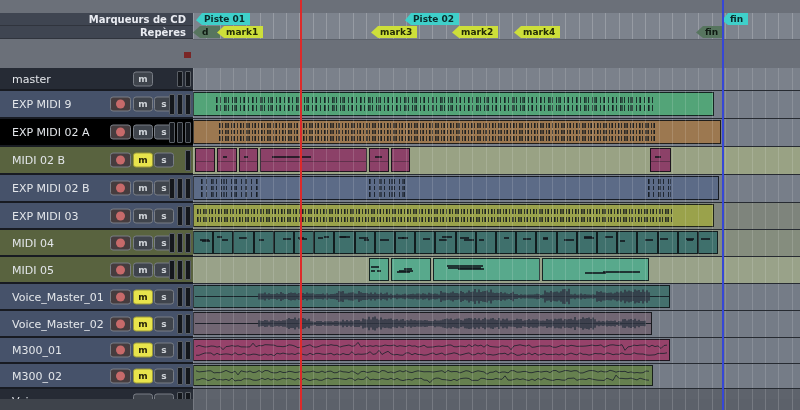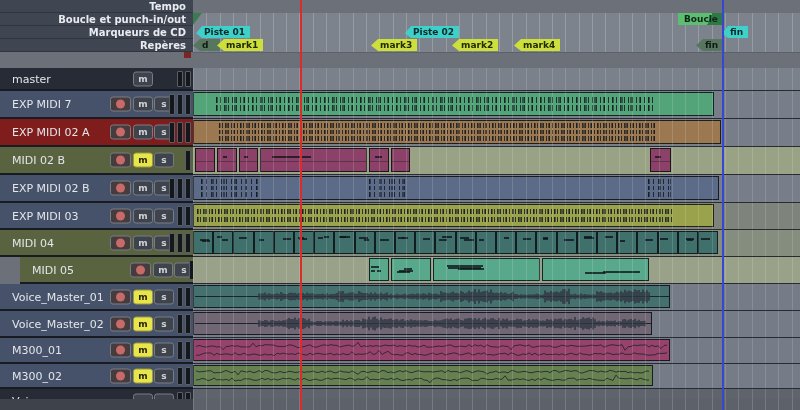--- a/index.html
+++ b/index.html
@@ -68,29 +68,20 @@
   #bottom-left{position:absolute;left:0;top:0;width:193px;height:100%;background:#3e434b;}
   #bottom-lane{position:absolute;left:193px;right:0;top:0;height:100%;background:#5c616a;}
   svg{position:absolute;left:0;top:0;}
 </style>
 </head>
 <body>
 
 <div id="app">
   <div id="ruler">
     <div class="ruler-row">
-      <div class="ruler-label">Tempo</div>
-    </div>
-    <div class="ruler-row">
-      <div class="ruler-label">Boucle et punch-in/out</div>
-      <div class="ruler-lane">
-          <div class="gridv" style="background: repeating-linear-gradient(90deg, rgba(255, 255, 255, 0.2) 0px, rgba(255, 255, 255, 0.2) 1px, transparent 1px, transparent 13.3px);"></div>
-          <div class="loop-start" style="left: 0px;"></div>
-          <div class="m-loop" style="left: 485px; width: 45px;">Boucle</div>
-        </div>
     </div>
     <div class="ruler-row">
       <div class="ruler-label">Marqueurs de CD</div>
       <div class="ruler-lane">
           <div class="gridv" style="background: repeating-linear-gradient(90deg, rgba(255, 255, 255, 0.2) 0px, rgba(255, 255, 255, 0.2) 1px, transparent 1px, transparent 13.3px);"></div>
           <div class="m-cd" style="left: 3px;">Piste 01</div>
           <div class="m-cd" style="left: 212px;">Piste 02</div>
           <div class="m-cd" style="left: 529px;">fin</div>
         </div>
     </div>
@@ -117,42 +108,42 @@
             <div class="meter"></div>
             <div class="meter"></div>
           </div>
         </div>
         <div class="lane" style="background: rgb(123, 129, 139);">
           <div class="gridv" style="background: repeating-linear-gradient(90deg, rgba(255, 255, 255, 0.14) 0px, rgba(255, 255, 255, 0.14) 1px, transparent 1px, transparent 13.3px);"></div>
         </div>
       </div>
       <div class="trk" style="height: 28px;">
         <div class="trk-head" style="background: rgb(70, 82, 106);">
-          <div class="trk-name">EXP MIDI 7</div>
+          <div class="trk-name">EXP MIDI 9</div>
           <div class="btn rec" style="left: 110px;">
             <i></i>
           </div>
           <div class="btn mute" style="left: 133px;">m</div>
           <div class="btn solo" style="left: 154px;">s</div>
           <div class="meters">
             <div class="meter"></div>
             <div class="meter"></div>
             <div class="meter"></div>
           </div>
         </div>
         <div class="lane" style="background: rgb(119, 126, 137);">
           <div class="region" style="left: 0px; width: 521px; top: 1px; height: 24px; background: rgb(83, 164, 120);">
             <div class="tickband" style="left: 22px; width: 437px; top: 18%; height: 26%; background: repeating-linear-gradient(90deg, rgba(16, 22, 28, 0.8) 0px, rgba(16, 22, 28, 0.8) 1px, transparent 1px, transparent 4px), repeating-linear-gradient(90deg, rgba(16, 22, 28, 0.533) 0px, rgba(16, 22, 28, 0.533) 2px, transparent 2px, transparent 9px);"></div>
             <div class="tickband" style="left: 22px; width: 437px; top: 56%; height: 26%; background: repeating-linear-gradient(90deg, rgba(16, 22, 28, 0.8) 0px, rgba(16, 22, 28, 0.8) 1px, transparent 1px, transparent 4px), repeating-linear-gradient(90deg, rgba(16, 22, 28, 0.533) 0px, rgba(16, 22, 28, 0.533) 2px, transparent 2px, transparent 9px);"></div>
           </div>
           <div class="gridv" style="background: repeating-linear-gradient(90deg, rgba(255, 255, 255, 0.14) 0px, rgba(255, 255, 255, 0.14) 1px, transparent 1px, transparent 13.3px);"></div>
         </div>
       </div>
       <div class="trk" style="height: 28px;">
-        <div class="trk-head" style="background: #7f1d1d;">
+        <div class="trk-head" style="background: #000000;">
           <div class="trk-name">EXP MIDI 02 A</div>
           <div class="btn rec" style="left: 110px;">
             <i></i>
           </div>
           <div class="btn mute" style="left: 133px;">m</div>
           <div class="btn solo" style="left: 154px;">s</div>
           <div class="meters">
             <div class="meter"></div>
             <div class="meter"></div>
             <div class="meter"></div>
@@ -361,21 +352,21 @@
             <div class="dash" style="left: 47.7511%; width: 29.0418%; top: 35.2826%;"></div>
             <div class="dash" style="left: 39.0601%; width: 46.706%; top: 26.7602%;"></div>
           </div>
           <div class="region" style="left: 505px; width: 20px; top: 1px; height: 23px; background: rgb(63, 112, 108);">
             <div class="dash" style="left: 8.87007%; width: 51.3442%; top: 27.4745%;"></div>
           </div>
           <div class="gridv" style="background: repeating-linear-gradient(90deg, rgba(255, 255, 255, 0.14) 0px, rgba(255, 255, 255, 0.14) 1px, transparent 1px, transparent 13.3px);"></div>
         </div>
       </div>
       <div class="trk" style="height: 27px;">
-        <div class="trk-head" style="background: rgb(89, 99, 63); margin-left: 20px;">
+        <div class="trk-head" style="background: rgb(89, 99, 63);">
           <div class="trk-name">MIDI 05</div>
           <div class="btn rec" style="left: 110px;">
             <i></i>
           </div>
           <div class="btn mute" style="left: 133px;">m</div>
           <div class="btn solo" style="left: 154px;">s</div>
           <div class="meters">
             <div class="meter"></div>
             <div class="meter"></div>
             <div class="meter"></div>

